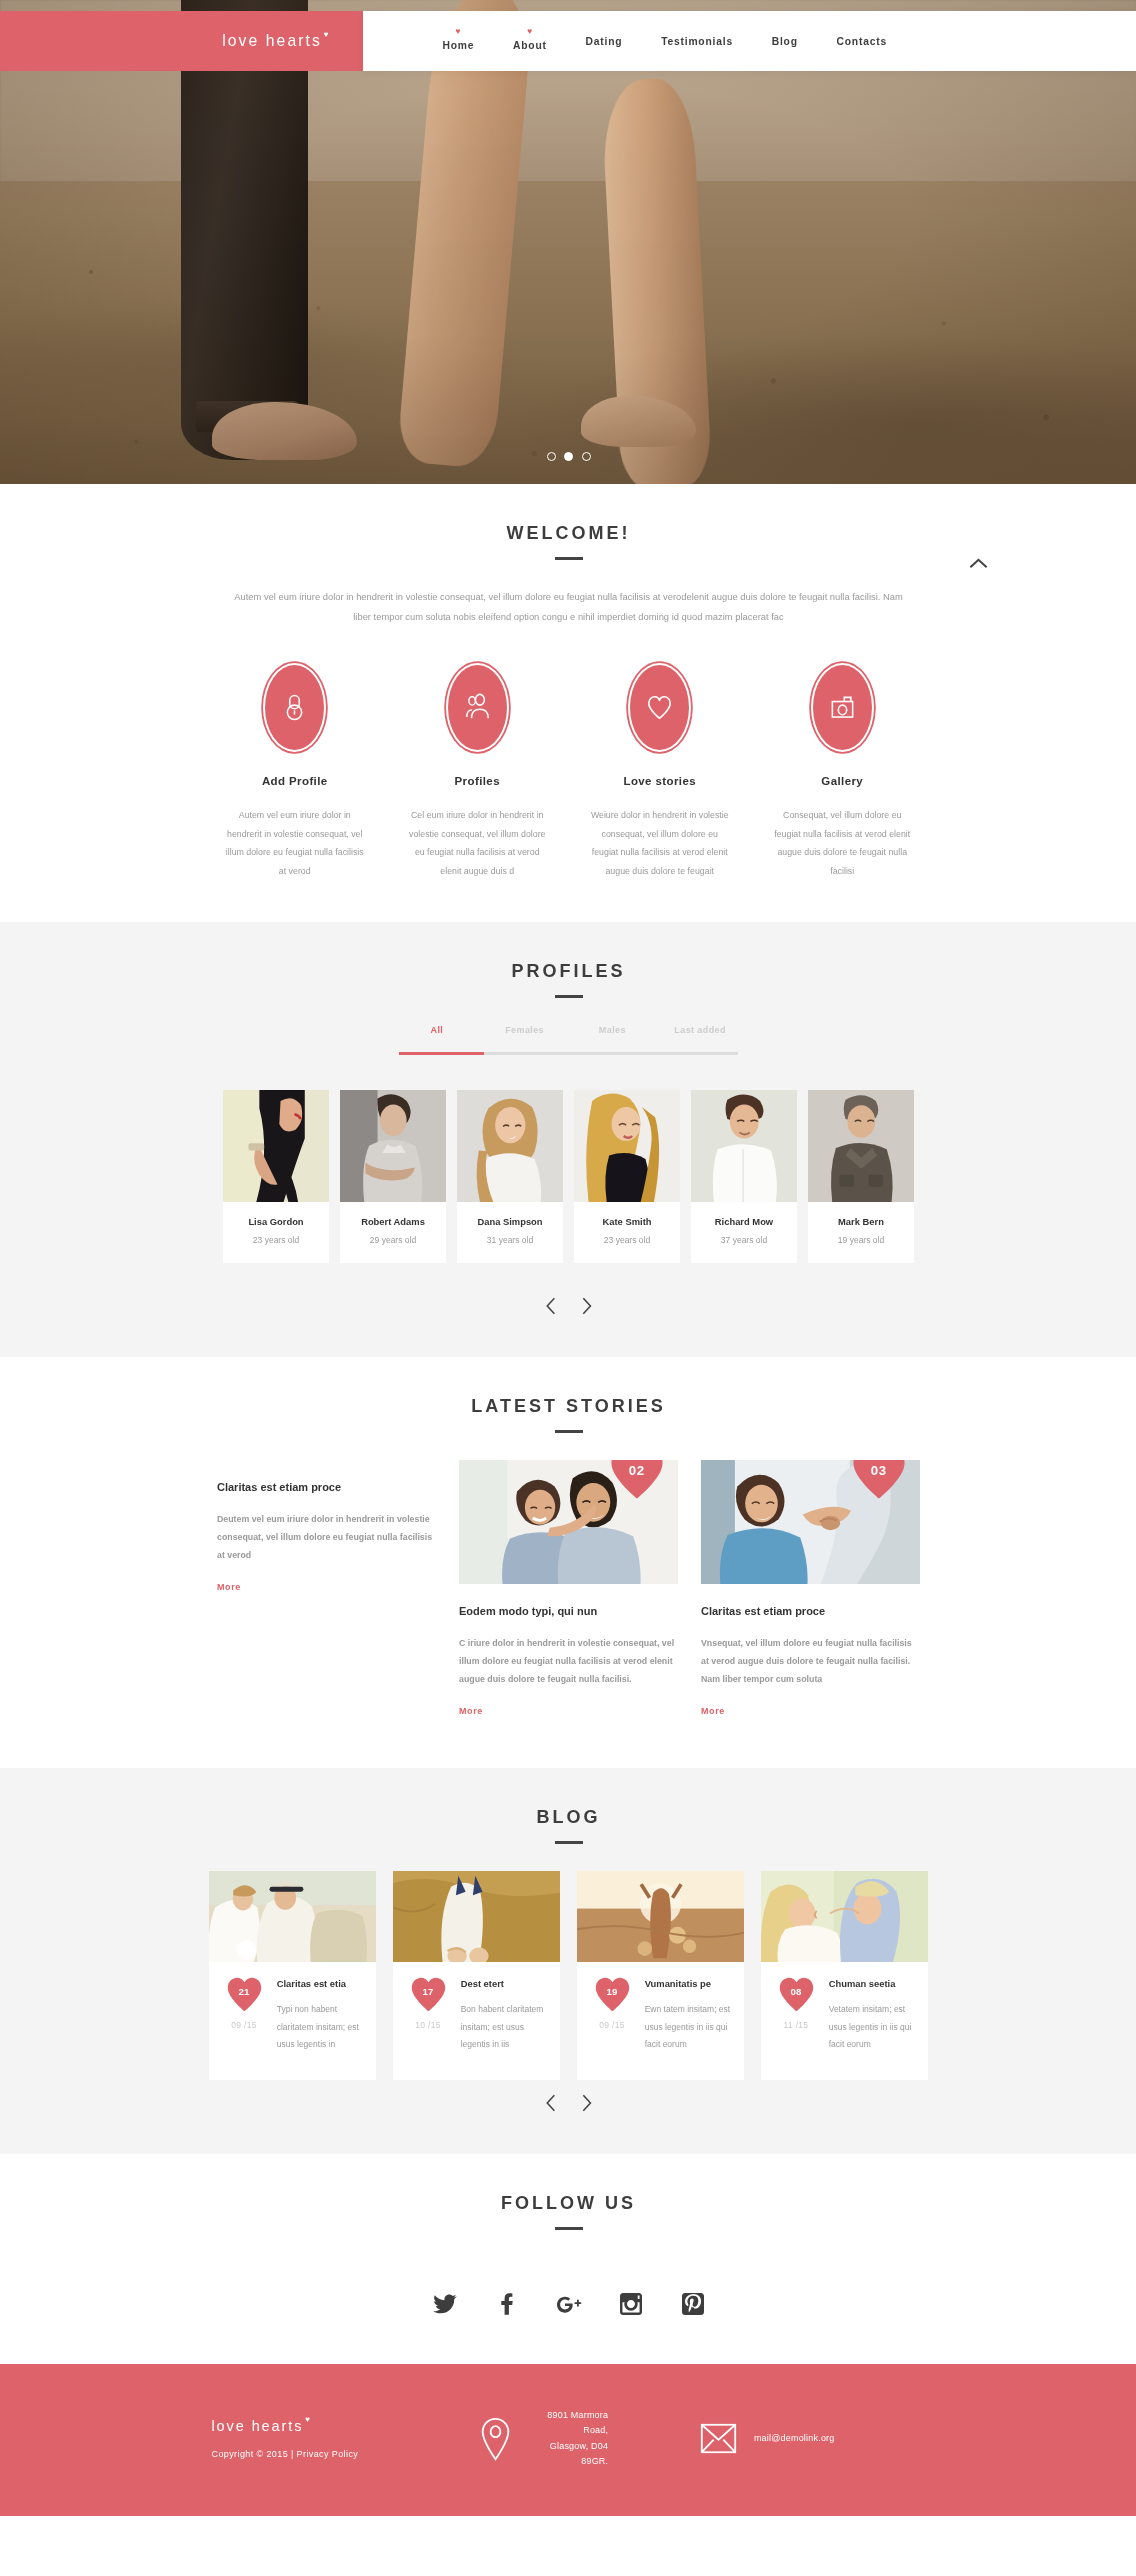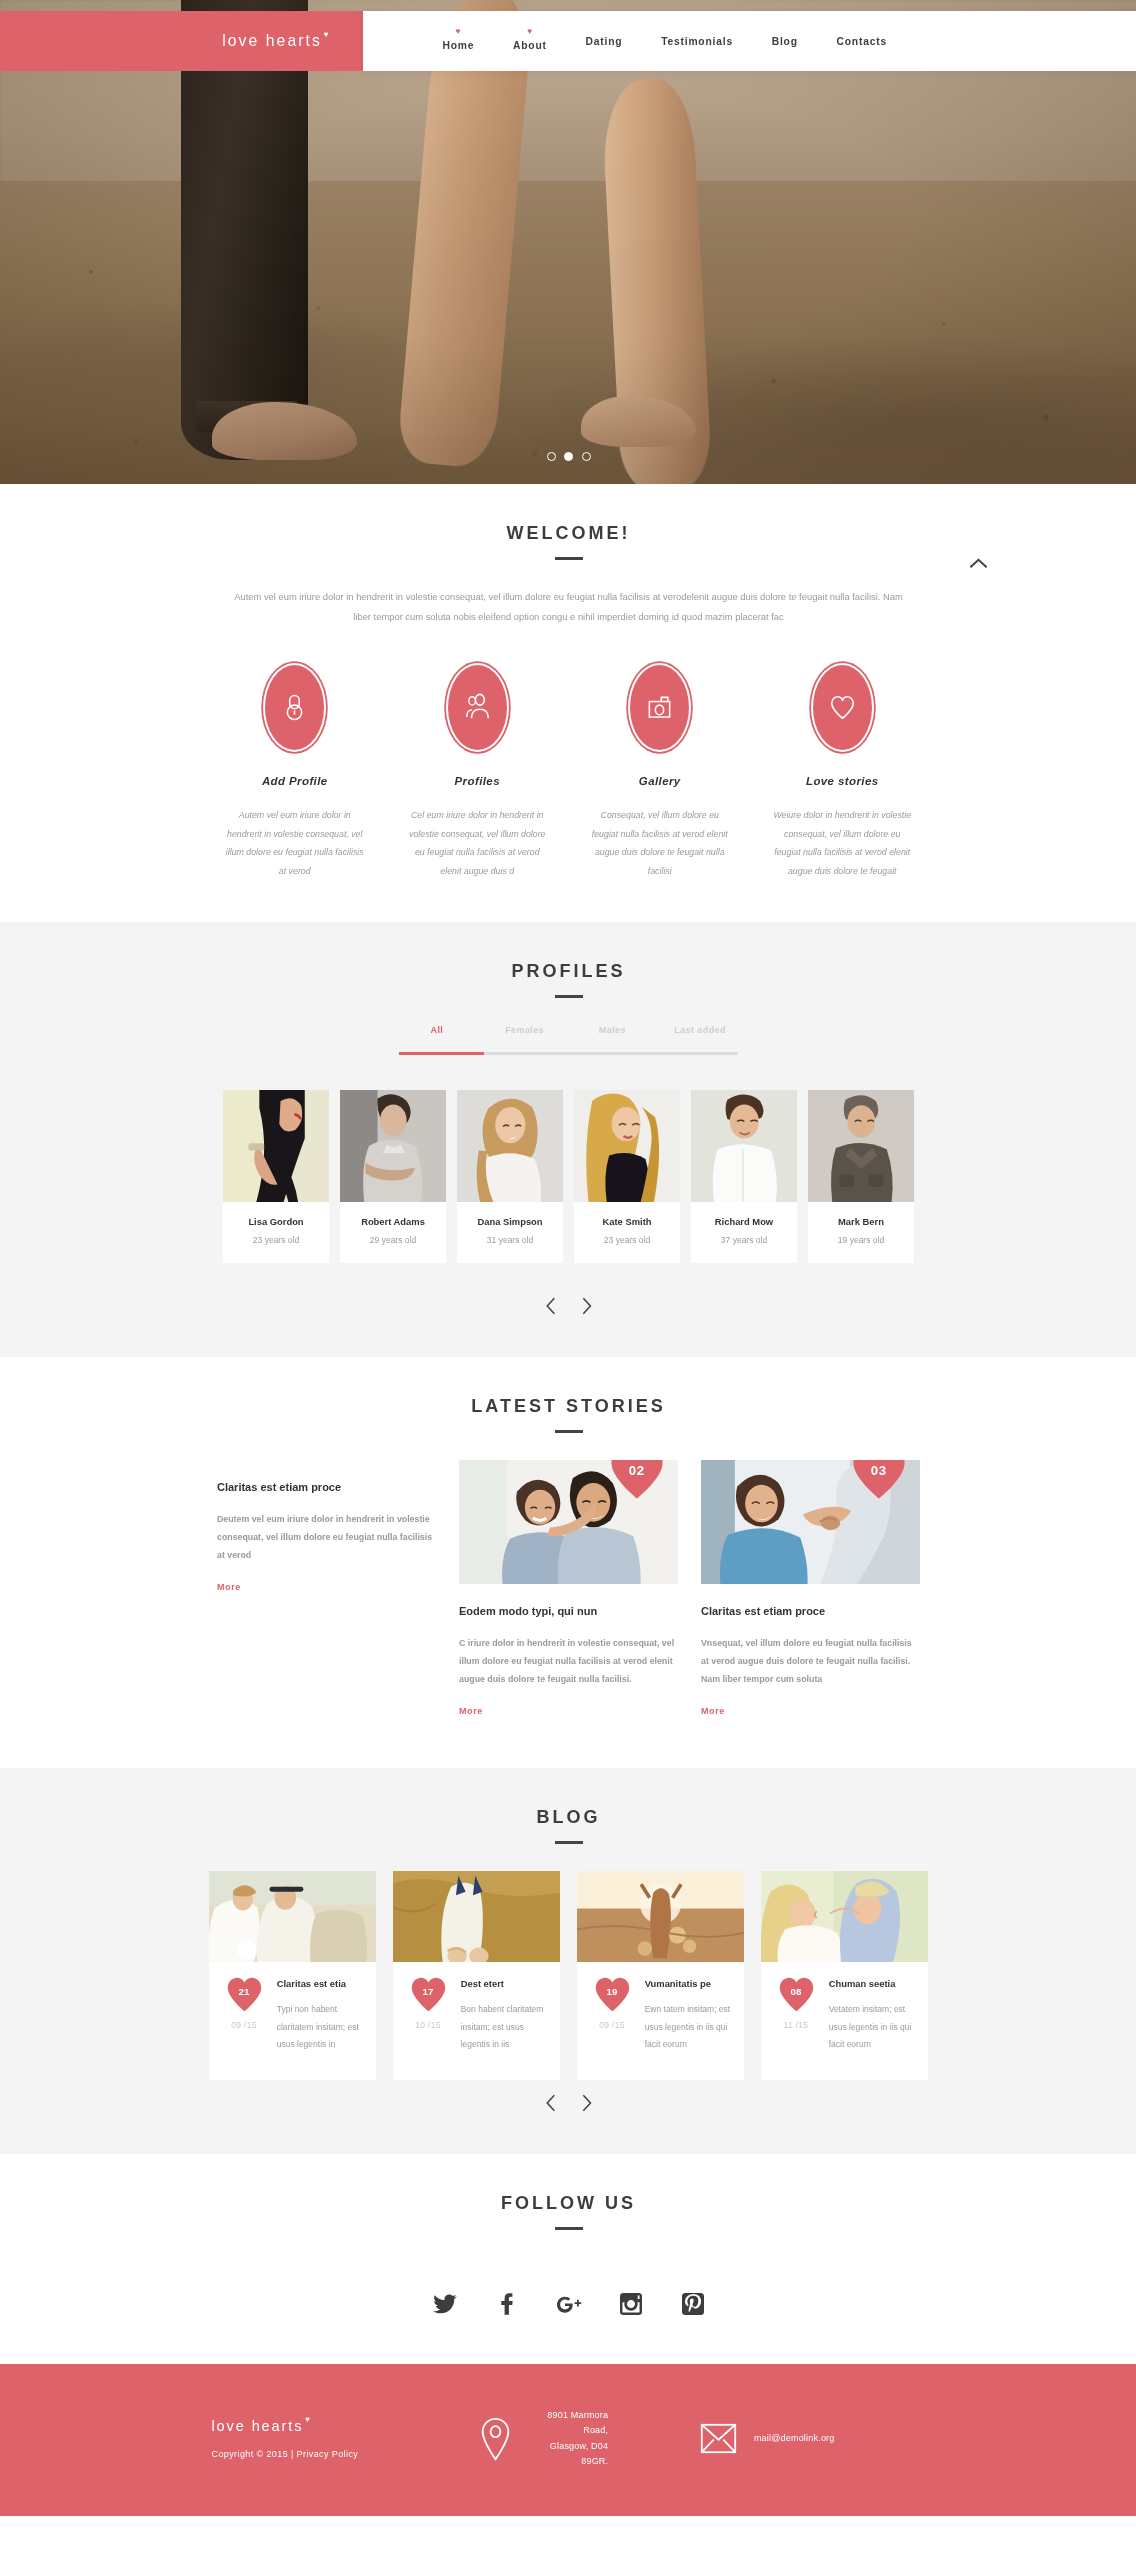--- a/index.html
+++ b/index.html
@@ -143,21 +143,21 @@
   .welcome-text {
     text-align:center; color:#9a9a9a; font-size:9.4px; line-height:2.05;
     width:677px; margin:0 auto 37px;
   }
   .scroll-top {
     position:absolute; right:145px; top:550px;
     width:27px; height:27px; cursor:pointer; z-index:9;
   }
   .scroll-top svg { width:27px; height:27px; display:block; }
 
-  .features { display:flex; gap:16px; padding-bottom:42px;font-style:italic; }
+  .features { display:flex; gap:16px; padding-bottom:42px; }
   .feature { width:178px; text-align:center; padding:0 13.3px; }
   .feat-circle {
     width:63px; height:89px; margin:0 auto 23px;
     border-radius:50%/50%;
     background:#dd6269;
     border:2.4px solid #ffffff;
     box-shadow:0 0 0 1.8px #dd6269;
     display:flex; align-items:center; justify-content:center;
   }
   .feat-circle svg { width:31px; height:31px; }
@@ -330,37 +330,37 @@
               <path d="M8 42 C8 33 12 30 17 30" fill="none" stroke="#fff" stroke-width="2.4"></path>
             </svg>
           </div>
           <div class="feat-title">Profiles</div>
           <div class="feat-desc">Cel eum iriure dolor in hendrerit in volestie consequat, vel illum dolore eu feugiat nulla facilisis at verod elenit augue duis d</div>
         </div>
 
         <div class="feature">
           <div class="feat-circle">
             <svg viewBox="0 0 52 52">
+              <path d="M26 44 C26 44 8 30 8 19 C8 12 13 8 18 8 C22 8 25 11 26 14 C27 11 30 8 34 8 C39 8 44 12 44 19 C44 30 26 44 26 44 Z" fill="none" stroke="#fff" stroke-width="2.8" stroke-linejoin="round"></path>
+            </svg>
+          </div>
+          <div class="feat-title">Love stories</div>
+          <div class="feat-desc">Weiure dolor in hendrerit in volestie consequat, vel illum dolore eu feugiat nulla facilisis at verod elenit augue duis dolore te feugait</div>
+        </div>
+
+        <div class="feature">
+          <div class="feat-circle">
+            <svg viewBox="0 0 52 52">
               <rect x="9" y="16" width="34" height="26" fill="none" stroke="#fff" stroke-width="2.6"></rect>
               <path d="M29 16 L29 9 L40 9 L40 16" fill="none" stroke="#fff" stroke-width="2.6"></path>
               <ellipse cx="26" cy="30" rx="7" ry="8" fill="none" stroke="#fff" stroke-width="2.6"></ellipse>
             </svg>
           </div>
           <div class="feat-title">Gallery</div>
           <div class="feat-desc">Consequat, vel illum dolore eu feugiat nulla facilisis at verod elenit augue duis dolore te feugait nulla facilisi</div>
-        </div>
-
-        <div class="feature">
-          <div class="feat-circle">
-            <svg viewBox="0 0 52 52">
-              <path d="M26 44 C26 44 8 30 8 19 C8 12 13 8 18 8 C22 8 25 11 26 14 C27 11 30 8 34 8 C39 8 44 12 44 19 C44 30 26 44 26 44 Z" fill="none" stroke="#fff" stroke-width="2.8" stroke-linejoin="round"></path>
-            </svg>
-          </div>
-          <div class="feat-title">Love stories</div>
-          <div class="feat-desc">Weiure dolor in hendrerit in volestie consequat, vel illum dolore eu feugiat nulla facilisis at verod elenit augue duis dolore te feugait</div>
         </div>
 
       </div>
     </div>
   </div>
 
   <div class="section gray">
     <div class="sec-title">PROFILES</div>
     <div class="sec-rule"></div>
 

